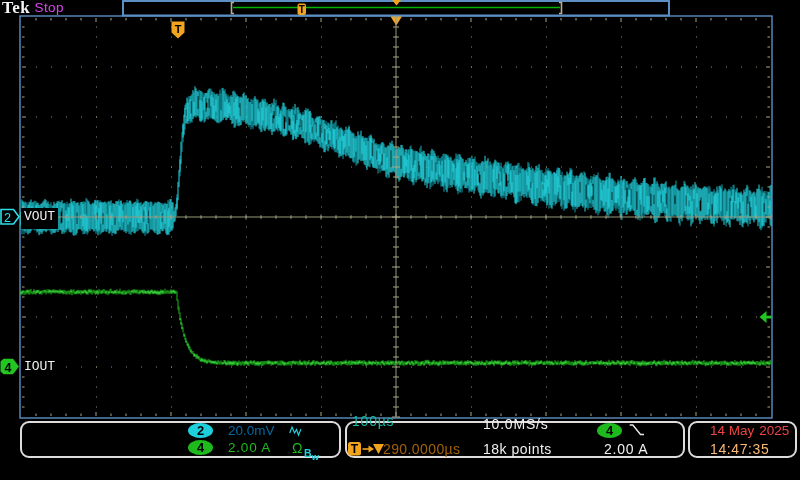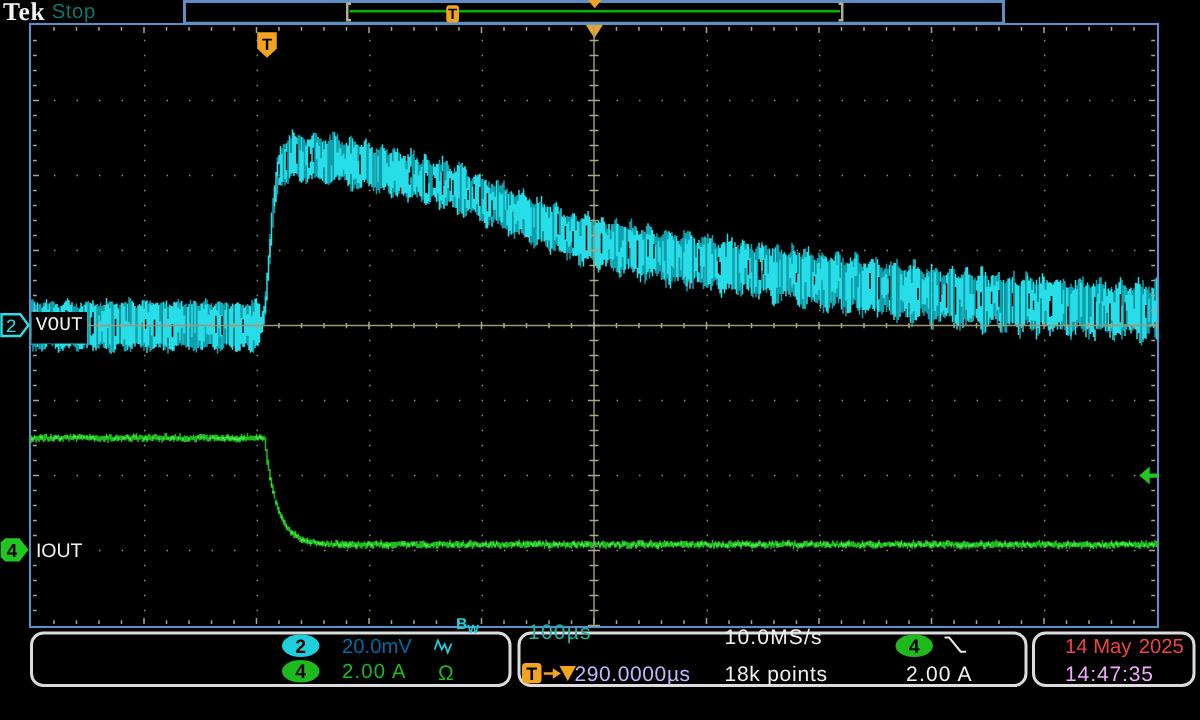--- a/index.html
+++ b/index.html
@@ -36,51 +36,51 @@
  <polygon points="759.5,317 766.5,311 766.5,323" fill="#22c522"></polygon>
  <rect x="766" y="315.7" width="5.5" height="2.8" fill="#22c522"></rect>
 
  <polygon points="1,209.5 13.5,209.5 19,216.8 13.5,224 1,224" fill="#000" stroke="#2adfe8" stroke-width="1.6"></polygon>
  <text x="7.5" y="221.5" font-size="12.5" fill="#2adfe8" text-anchor="middle" font-family="Liberation Mono">2</text>
  <polygon points="0.5,361.5 3.5,358.8 13,358.8 19,366.5 13,374.3 3.5,374.3 0.5,371.5" fill="#22c522"></polygon>
  <text x="8" y="371.5" font-size="12.5" font-weight="bold" fill="#000" text-anchor="middle" font-family="Liberation Sans">4</text>
 </svg>
 
 <div class="t" style="left:2px;top:-2px;font-family:'Liberation Serif',serif;font-weight:bold;font-size:17px;color:#f4f4f4;letter-spacing:0.5px">Tek</div>
-<div class="t" style="left:34.5px;top:-0.5px;font-size:13.5px;letter-spacing:0.4px;color:#0f766e">Stop</div>
+<div class="t" style="left:34.5px;top:-0.5px;font-size:13.5px;letter-spacing:0.4px;color:#d946ef">Stop</div>
 
 <div class="t" style="left:21px;top:208px;width:37px;height:21px;background:#000;color:#f2f2f2;font-family:'Liberation Mono',monospace;font-size:13px;line-height:17px;text-align:center">VOUT</div>
-<div class="t" style="left:21px;top:358px;width:37px;height:17px;background:#000;color:#f2f2f2;font-family:Liberation Sans, sans-serif;font-size:13px;line-height:17px;text-align:center">IOUT</div>
+<div class="t" style="left:21px;top:358px;width:37px;height:17px;background:#000;color:#f2f2f2;font-family:Liberation Mono, monospace;font-size:13px;line-height:17px;text-align:center">IOUT</div>
 
 <div class="box" style="left:20px;width:317px"></div>
 <div class="box" style="left:345px;width:336px"></div>
 <div class="box" style="left:688px;width:105px"></div>
 
 <div class="badge" style="left:188px;top:423px;background:#1ecfdb">2</div>
 <div class="t" style="left:228px;top:423px;font-size:13.5px;color:#0369a1">20.0mV</div>
 <svg width="14" height="14" style="position:absolute;left:289px;top:424px">
  <polyline points="0.7,9 3,3 5.5,9 7.5,5.5 9.5,11 12,5" fill="none" stroke="#1ecfdb" stroke-width="1.2"></polyline>
 </svg>
-<div class="t" style="left:304px;top:410px;font-size:10.5px;color:#1ecfdb;font-weight:bold">B<span style="font-size:8px;vertical-align:-3px">W</span></div>
+<div class="t" style="left:304px;top:447px;font-size:10.5px;color:#1ecfdb;font-weight:bold">B<span style="font-size:8px;vertical-align:-3px">W</span></div>
 <div class="badge" style="left:188px;top:440px;background:#1db91d">4</div>
 <div class="t" style="left:228px;top:440px;font-size:13.5px;letter-spacing:0.8px;color:#1db91d">2.00 A</div>
 <div class="t" style="left:292px;top:440px;font-size:14px;color:#1db91d">Ω</div>
 
 <div class="t" style="left:352px;top:413px;font-size:14px;letter-spacing:0.8px;color:#14b8a6">100µs</div>
 <div class="t" style="left:483px;top:416px;font-size:14px;letter-spacing:0.8px;color:#f0f0f0">10.0MS/s</div>
 <div class="badge" style="left:597px;top:423px;background:#1db91d">4</div>
 <svg width="18" height="14" style="position:absolute;left:629px;top:424px">
  <polyline points="0.7,1 3.8,1 11.5,10.5 15,10.5" fill="none" stroke="#e8e8e8" stroke-width="1.4"></polyline>
 </svg>
 <svg width="40" height="16" style="position:absolute;left:347px;top:441px">
  <rect x="1" y="1" width="13" height="13.5" rx="2.5" fill="#f2a41e"></rect>
  <text x="7.5" y="12" font-size="12" font-weight="bold" fill="#000" text-anchor="middle" font-family="Liberation Sans">T</text>
  <path d="M15.5 8H23" stroke="#f2a41e" stroke-width="1.6"></path>
  <polygon points="21.5,4.5 27,8 21.5,11.5" fill="#f2a41e"></polygon>
  <polygon points="26,3 37,3 31.5,13" fill="#f2a41e"></polygon>
 </svg>
-<div class="t" style="left:383px;top:441px;font-size:14px;letter-spacing:0.4px;color:#c4b5fd">290.0000µs</div>
+<div class="t" style="left:383px;top:441px;font-size:14px;letter-spacing:0.4px;color:#a16207">290.0000µs</div>
 <div class="t" style="left:483px;top:441px;font-size:14px;letter-spacing:0.5px;color:#f0f0f0">18k points</div>
 <div class="t" style="left:604px;top:441px;font-size:14px;letter-spacing:0.8px;color:#f0f0f0">2.00 A</div>
 
 <div class="t" style="left:710px;top:423px;font-size:13.5px;color:#ef4444">14 May  2025</div>
-<div class="t" style="left:710px;top:441px;font-size:14px;letter-spacing:0.6px;color:#f0abfc">14:47:35</div>
+<div class="t" style="left:710px;top:441px;font-size:14px;letter-spacing:0.6px;color:#fdba74">14:47:35</div>
 </div>
 
 </body></html>

